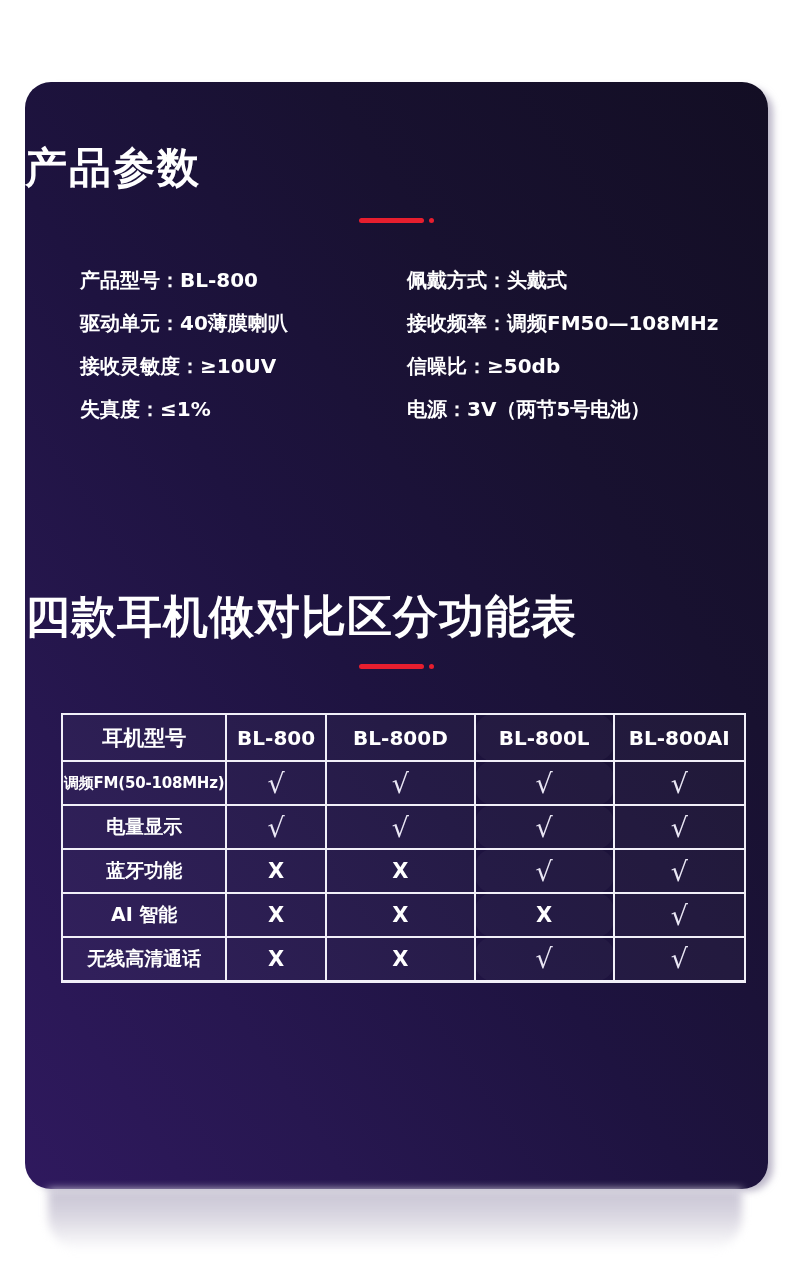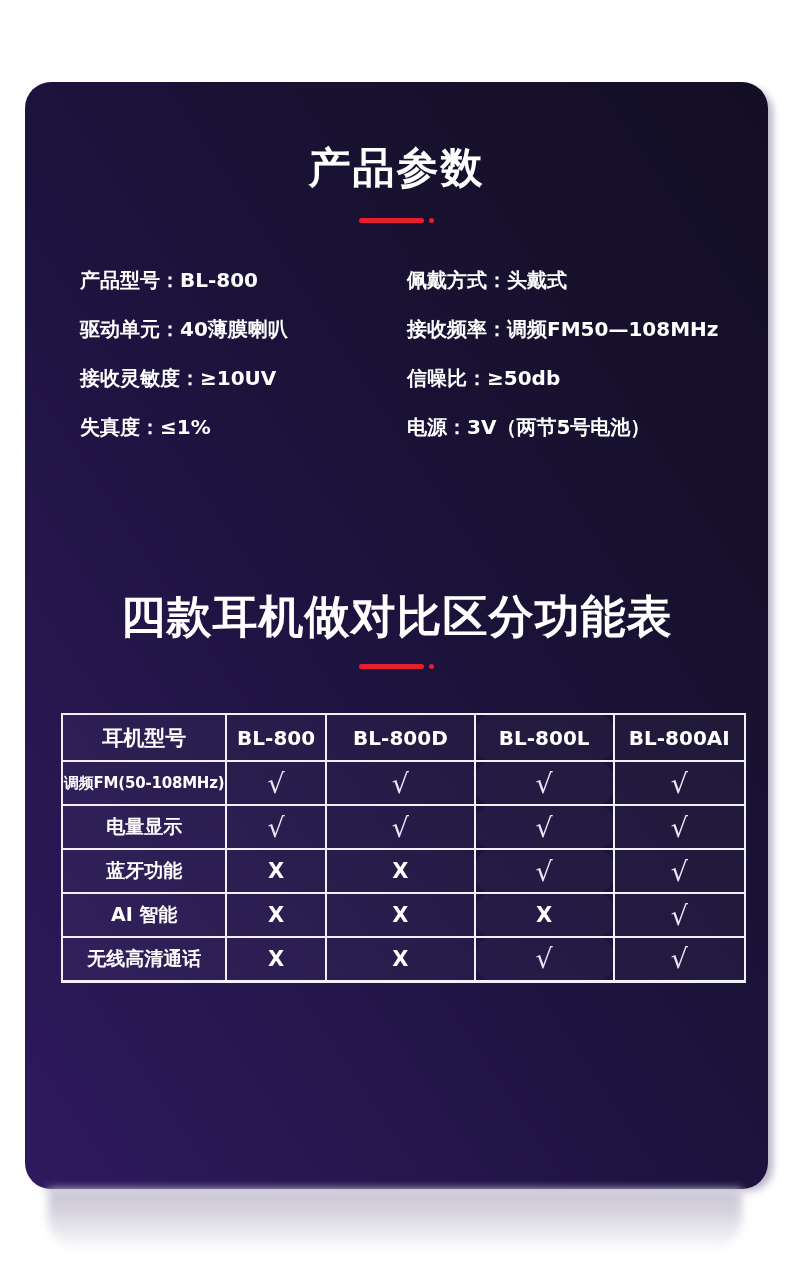--- a/index.html
+++ b/index.html
@@ -29,21 +29,21 @@
     border-radius:0 0 34px 34px;
     background:linear-gradient(to bottom,
       #c8c4d4 0%, #d8d5e0 40%, rgba(255,255,255,0) 100%);
     filter:blur(4px);
   }
 
   
   .sec-title {
     position:absolute;
     left:0; width:100%;
-    text-align:center;
+    text-align:left;
     color:#ffffff;
     font-weight:bold;
     letter-spacing:2px;
   }
   .title-1 { top:64px;  font-size:42px; line-height:44px; }
   .title-2 { top:511px; font-size:45px; line-height:48px; letter-spacing:1px; }
 
   .underline {
     position:absolute;
     left:0; width:100%;
@@ -65,21 +65,21 @@
 
   
   .specs {
     position:absolute;
     left:55px; top:186px;
     width:660px;
     display:grid;
     grid-template-columns:327px auto;
     grid-template-rows:repeat(4,24px);
     grid-auto-flow:column;
-    row-gap:25px;
+    row-gap:19px;
   }
   .spec-item {
     color:#ffffff;
     font-size:20px;
     font-weight:bold;
     line-height:24px;
     white-space:nowrap;
   }
 
   

